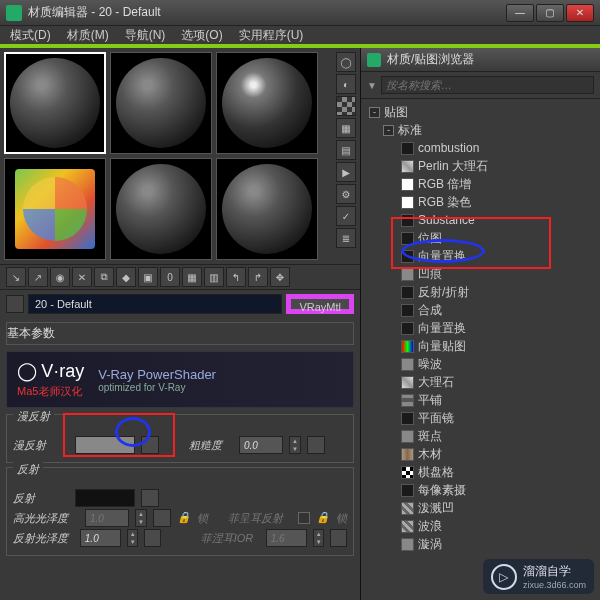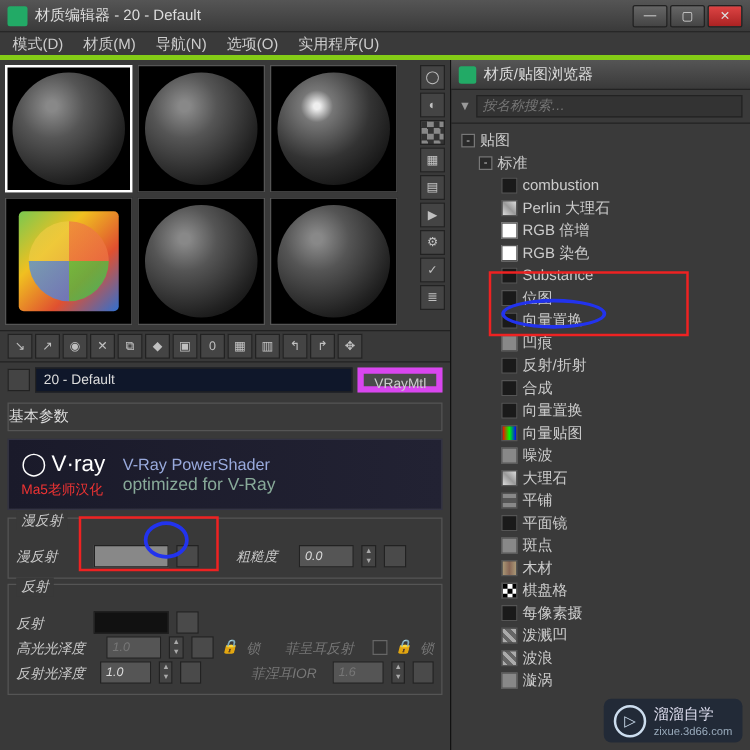--- a/index.html
+++ b/index.html
@@ -36,21 +36,21 @@
 .name-row { display: flex; align-items: center; padding: 4px 6px; gap: 4px; }
 .dropper { width: 18px; height: 18px; background: #444; border: 1px solid #222; }
 .name-field { flex: 1; background: #0f172a; border: 1px solid #222; color: #ddd; padding: 2px 6px; height: 20px; font-size: 11px; }
 .type-btn { background: #4a4a4a; border: 5px solid #d946ef; color: #ccc; padding: 2px 8px; height: 20px; font-size: 11px; }
 
 .rollout-head { background: #3a3a3a; border: 1px solid #555; padding: 2px 0; margin: 4px 6px 0; font-size: 12px; color: #ddd; }
 
 .vray-banner { margin: 6px; padding: 8px 10px; background: linear-gradient(90deg, #1a1a2a, #223); border: 1px solid #334; display: flex; align-items: center; gap: 14px; }
 .vray-logo { color: #fff; font-size: 18px; display: flex; align-items: center; gap: 4px; }
 .vray-text { font-size: 13px; color: #9ad; }
-.vray-sub { font-size: 14px; color: #8a9; }
+.vray-sub { font-size: 10px; color: #8a9; }
 .vray-han { color: #e33; font-size: 11px; margin-top: 2px; }
 
 .param-group { margin: 4px 6px; border: 1px solid #555; padding: 4px 6px 8px; position: relative; font-style: italic; }
 .param-title { position: relative; top: -10px; background: #393939; padding: 0 4px; color: #ccc; font-size: 11px; display: inline-block; }
 .param-row { display: flex; align-items: center; gap: 6px; margin-top: 2px; }
 .param-label { width: 56px; color: #ccc; font-size: 11px; }
 .swatch { width: 60px; height: 18px; background: #888; border: 1px solid #222; }
 .swatch.dark { background: #111; }
 .map-btn { width: 18px; height: 18px; background: #4a4a4a; border: 1px solid #222; }
 .spinner { width: 44px; height: 18px; background: #555; border: 1px solid #222; color: #ddd; padding: 0 4px; font-size: 10px; display: flex; align-items: center; }

